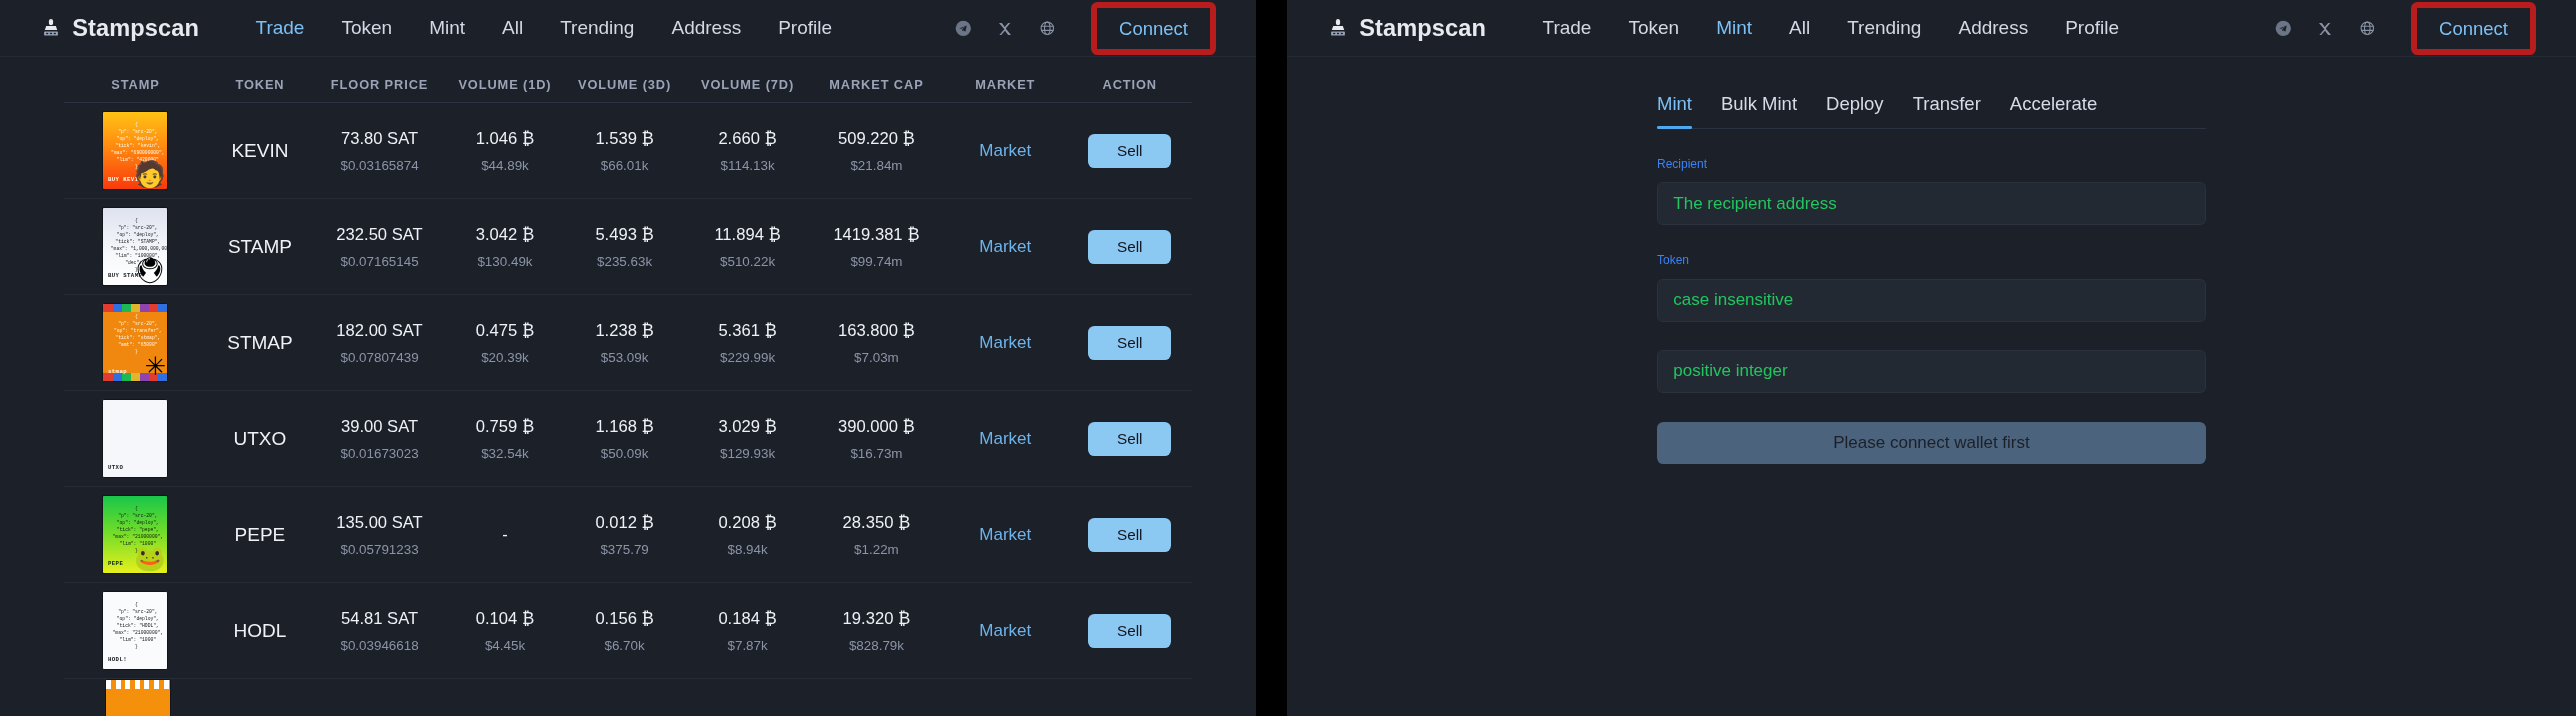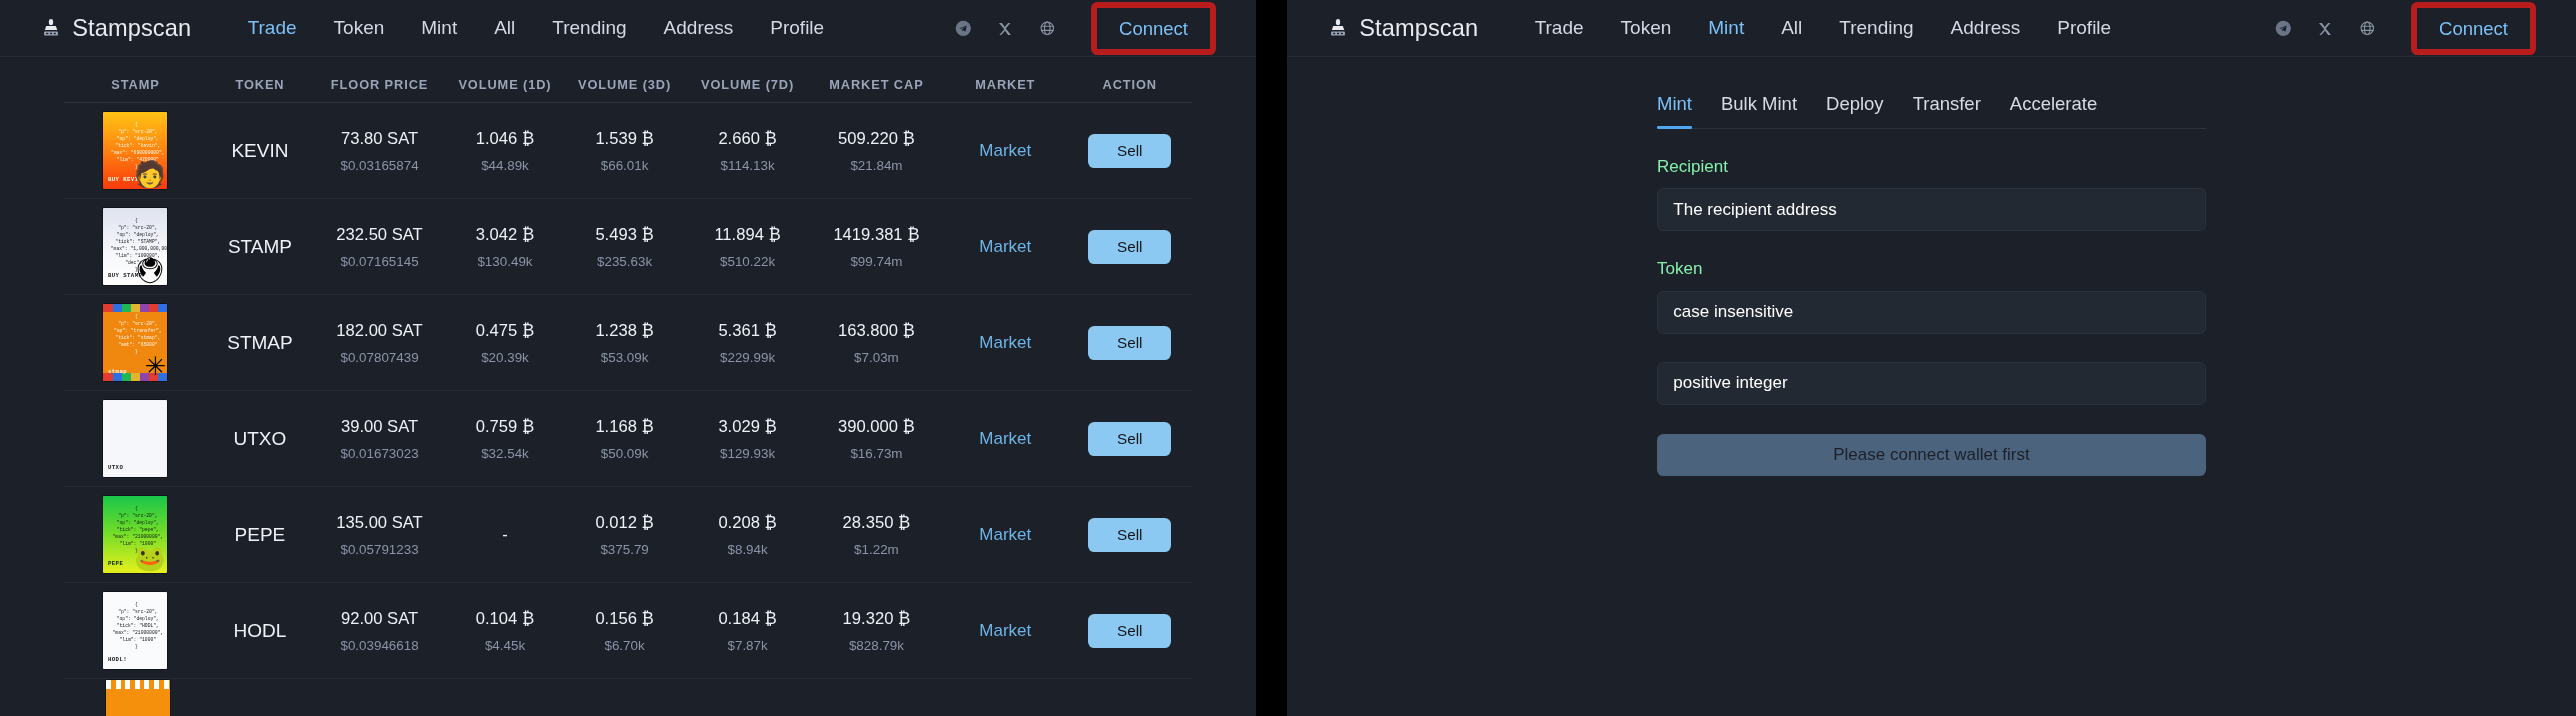--- a/index.html
+++ b/index.html
@@ -26,20 +26,21 @@
     border-bottom: 0.6px solid #252b36;
     position: relative;
   }
   .brand {
     display: flex; align-items: center; gap: 10.2px;
     margin-left: 40px;
     color: #e8eaf0;
     font-size: 23.6px;
     letter-spacing: 0.1px;
     white-space: nowrap;
+    font-weight: bold;
   }
   .brand-icon { width: 22px; height: 22px; display:block; }
   .navlinks { display: flex; align-items: center; gap: 0; margin-left: 38px; }
   .navlink {
     color: #d3d8e3; font-size: 19px; padding: 0 18.5px; white-space: nowrap;
     cursor: pointer;
   }
   .navlink.active { color: #7cc0f5; }
   .topright {
     position: absolute; right: 40px; top: 0; height: 57px;
@@ -142,27 +143,27 @@
   .tab {
     font-size: 18.5px; color: #d6dbe5; padding: 0 0 12.8px 0; margin-right: 29px;
     cursor: pointer; position: relative; white-space: nowrap;
   }
   .tab.active { color: #7cc0f5; }
   .tab.active::after {
     content:""; position:absolute; left:0; right:0; bottom:-1px; height: 2.6px;
     background: #4ea7ef; border-radius: 1.3px;
   }
   .field { margin-top: 28px; }
-  .field-label { color: #86efac; font-size: 17px; margin-bottom: 11.5px; }
+  .field-label { color: #3b82f6; font-size: 12px; margin-bottom: 11.5px; }
   .field-input {
     height: 43px; background: #232932; border: 0.6px solid #2b323d; border-radius: 5.7px;
     display: flex; align-items: center; padding: 0 15.3px;
     color: #e9ecf2; font-size: 17px; cursor: text;
   }
-  .field-input .ph { color: #ffffff; }
+  .field-input .ph { color: #22c55e; }
   .field-input .val { color: #e9ecf2; }
   .field-input .unit { margin-left: auto; color: #e9ecf2; font-size: 16.6px; }
   .fee-meta { display:flex; justify-content: space-between; margin-top: 9px; }
   .fee-meta span { color: #9099aa; font-size: 13.4px; }
   .submit-btn {
     margin-top: 29px; width: 100%; height: 42px;
     background: #4c637d; color: #1b2029; border: none; border-radius: 6.4px;
     font-size: 17px; cursor: not-allowed;
   }
 </style>
@@ -474,21 +475,21 @@
  "max": "21000000",
  "lim": "1000"
 }</div>
                 <div class="caption">HODL!</div>
               </div>
             </div>
             <div class="cell c-token">
               <div class="token-name">HODL</div>
             </div>
             <div class="cell c-floor">
-              <div class="v-main">92.00 SAT</div>
+              <div class="v-main">54.81 SAT</div>
               <div class="v-sub">$0.03946618</div>
             </div>
             <div class="cell c-v1">
               <div class="v-main">0.104 ₿</div>
               <div class="v-sub">$4.45k</div>
             </div>
             <div class="cell c-v3">
               <div class="v-main">0.156 ₿</div>
               <div class="v-sub">$6.70k</div>
             </div>

